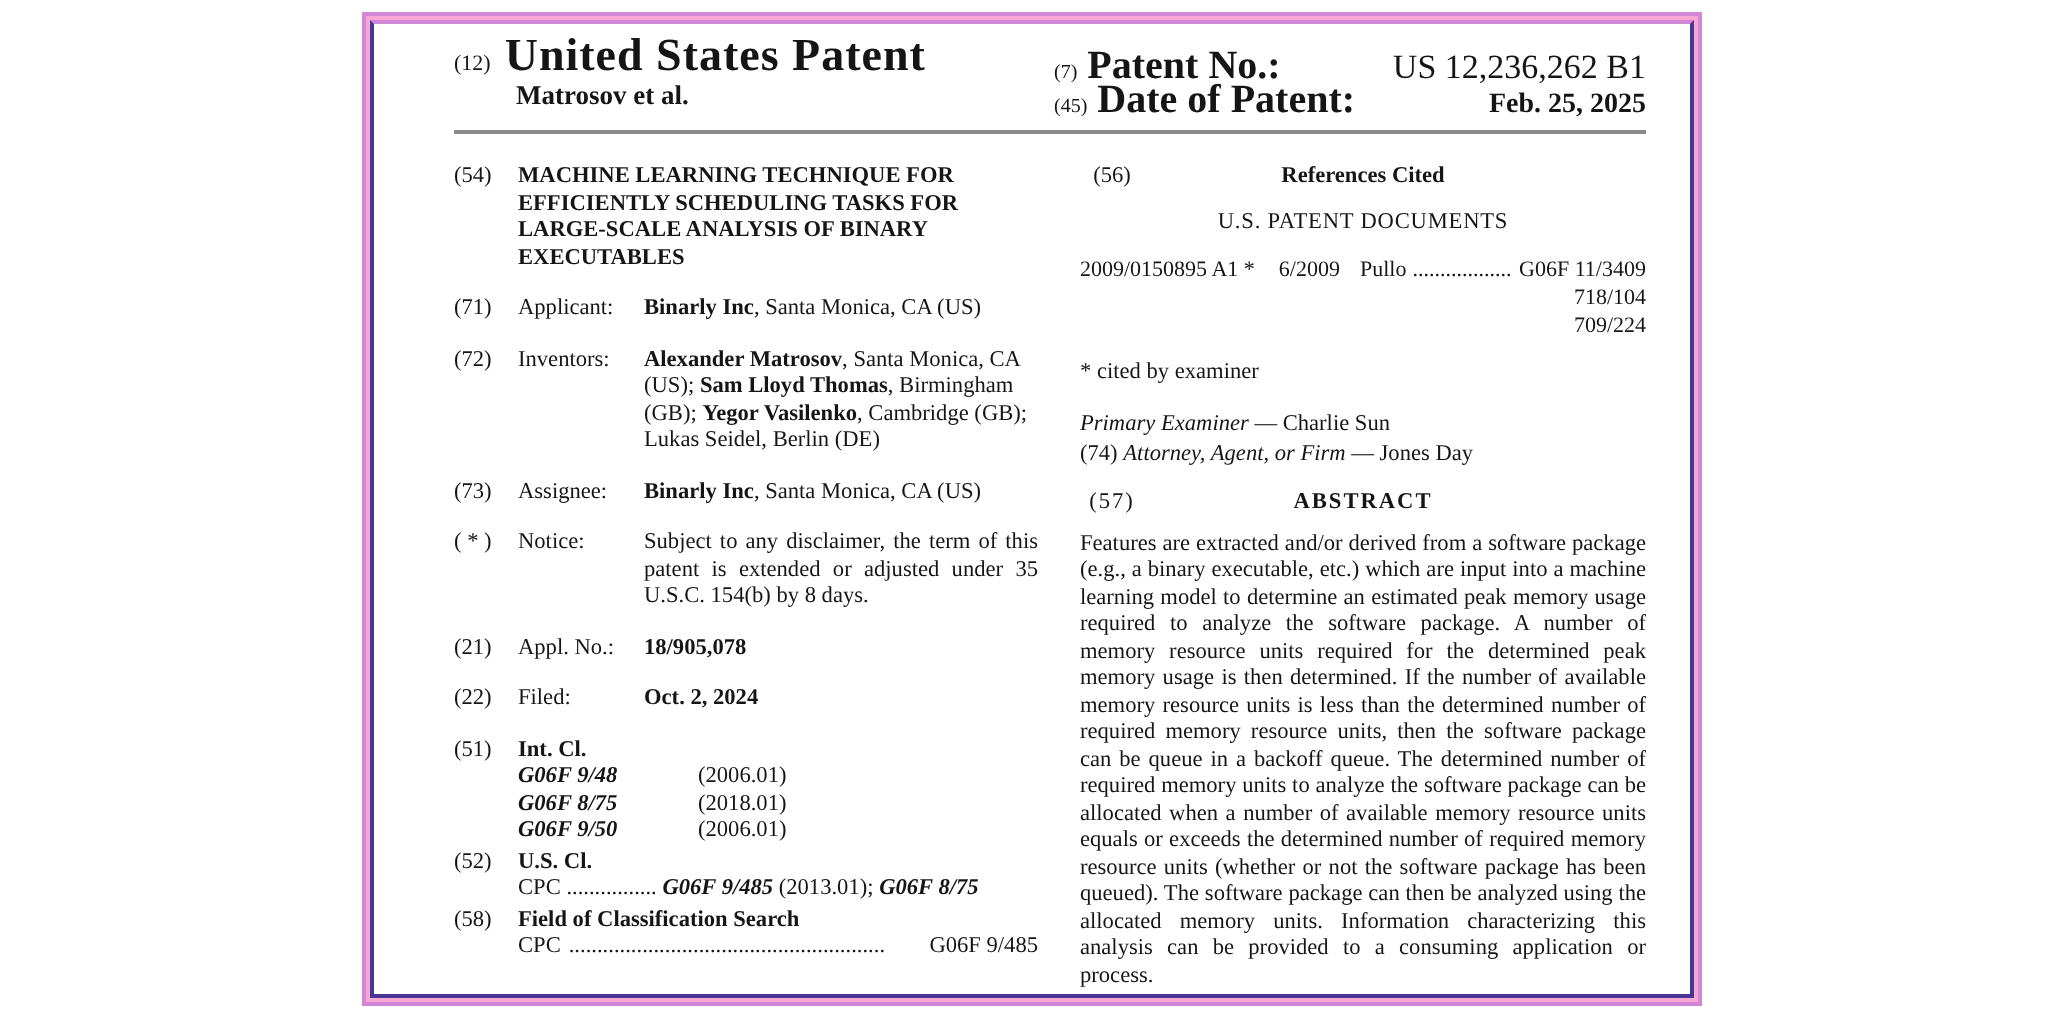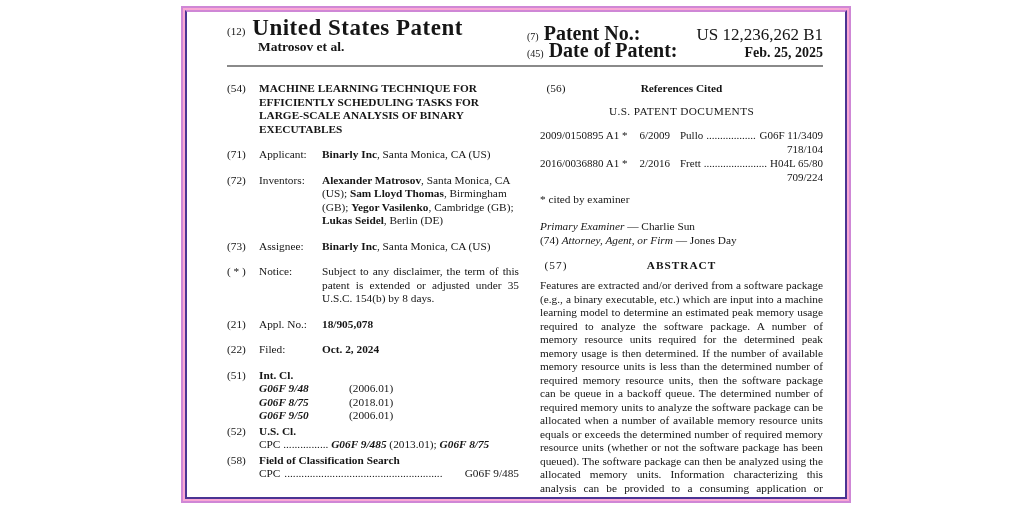--- a/index.html
+++ b/index.html
@@ -119,21 +119,21 @@
 
         <div class="item">
           <span class="num">(71)</span>
           <span class="lbl">Applicant:</span>
           <span class="val"><span style="font-weight: bold;">Binarly Inc</span><span>, Santa Monica, CA (US)</span></span>
         </div>
 
         <div class="item">
           <span class="num">(72)</span>
           <span class="lbl">Inventors:</span>
-          <span class="val"><span style="font-weight: bold;">Alexander Matrosov</span><span>, Santa Monica, CA (US); </span><span style="font-weight: bold;">Sam Lloyd Thomas</span><span>, Birmingham (GB); </span><span style="font-weight: bold;">Yegor Vasilenko</span><span>, Cambridge (GB); </span><span style="font-weight: bold;">Lukas Seidel</span><span>, Berlin (DE)</span></span>
+          <span class="val"><span style="font-weight: bold;">Alexander Matrosov</span><span>, Santa Monica, CA (US); </span><span style="font-weight: bold;">Sam Lloyd Thomas</span><span>, Birmingham (GB); </span><span style="font-weight: bold;">Yegor Vasilenko</span><span>, Cambridge (GB); </span><span style="font-weight: normal;">Lukas Seidel</span><span>, Berlin (DE)</span></span>
         </div>
 
         <div class="item">
           <span class="num">(73)</span>
           <span class="lbl">Assignee:</span>
           <span class="val"><span style="font-weight: bold;">Binarly Inc</span><span>, Santa Monica, CA (US)</span></span>
         </div>
 
         <div class="item">
           <span class="num">( * )</span>
@@ -207,27 +207,20 @@
             <span class="ref-num">2009/0150895 A1 *</span>
             <span class="ref-date">6/2009</span>
             <span class="ref-name">Pullo</span>
             <span class="ref-dots">..................</span>
             <span class="ref-cls">G06F 11/3409</span>
           </div>
           <div class="ref-line2">718/104</div>
         </div>
 
         <div class="ref-row">
-          <div class="ref-line1">
-            <span class="ref-num">2016/0036880 A1 *</span>
-            <span class="ref-date">2/2016</span>
-            <span class="ref-name">Frett</span>
-            <span class="ref-dots">.......................</span>
-            <span class="ref-cls">H04L 65/80</span>
-          </div>
           <div class="ref-line2">709/224</div>
         </div>
 
         <div class="cited-note">* cited by examiner</div>
 
         <div class="person-line"><span style="font-style: italic;">Primary Examiner</span><span> — Charlie Sun</span></div>
         <div class="person-line"><span>(74) </span><span style="font-style: italic;">Attorney, Agent, or Firm</span><span> — Jones Day</span></div>
 
         <div class="sec-header abstract-header">
           <span class="num">(57)</span>

